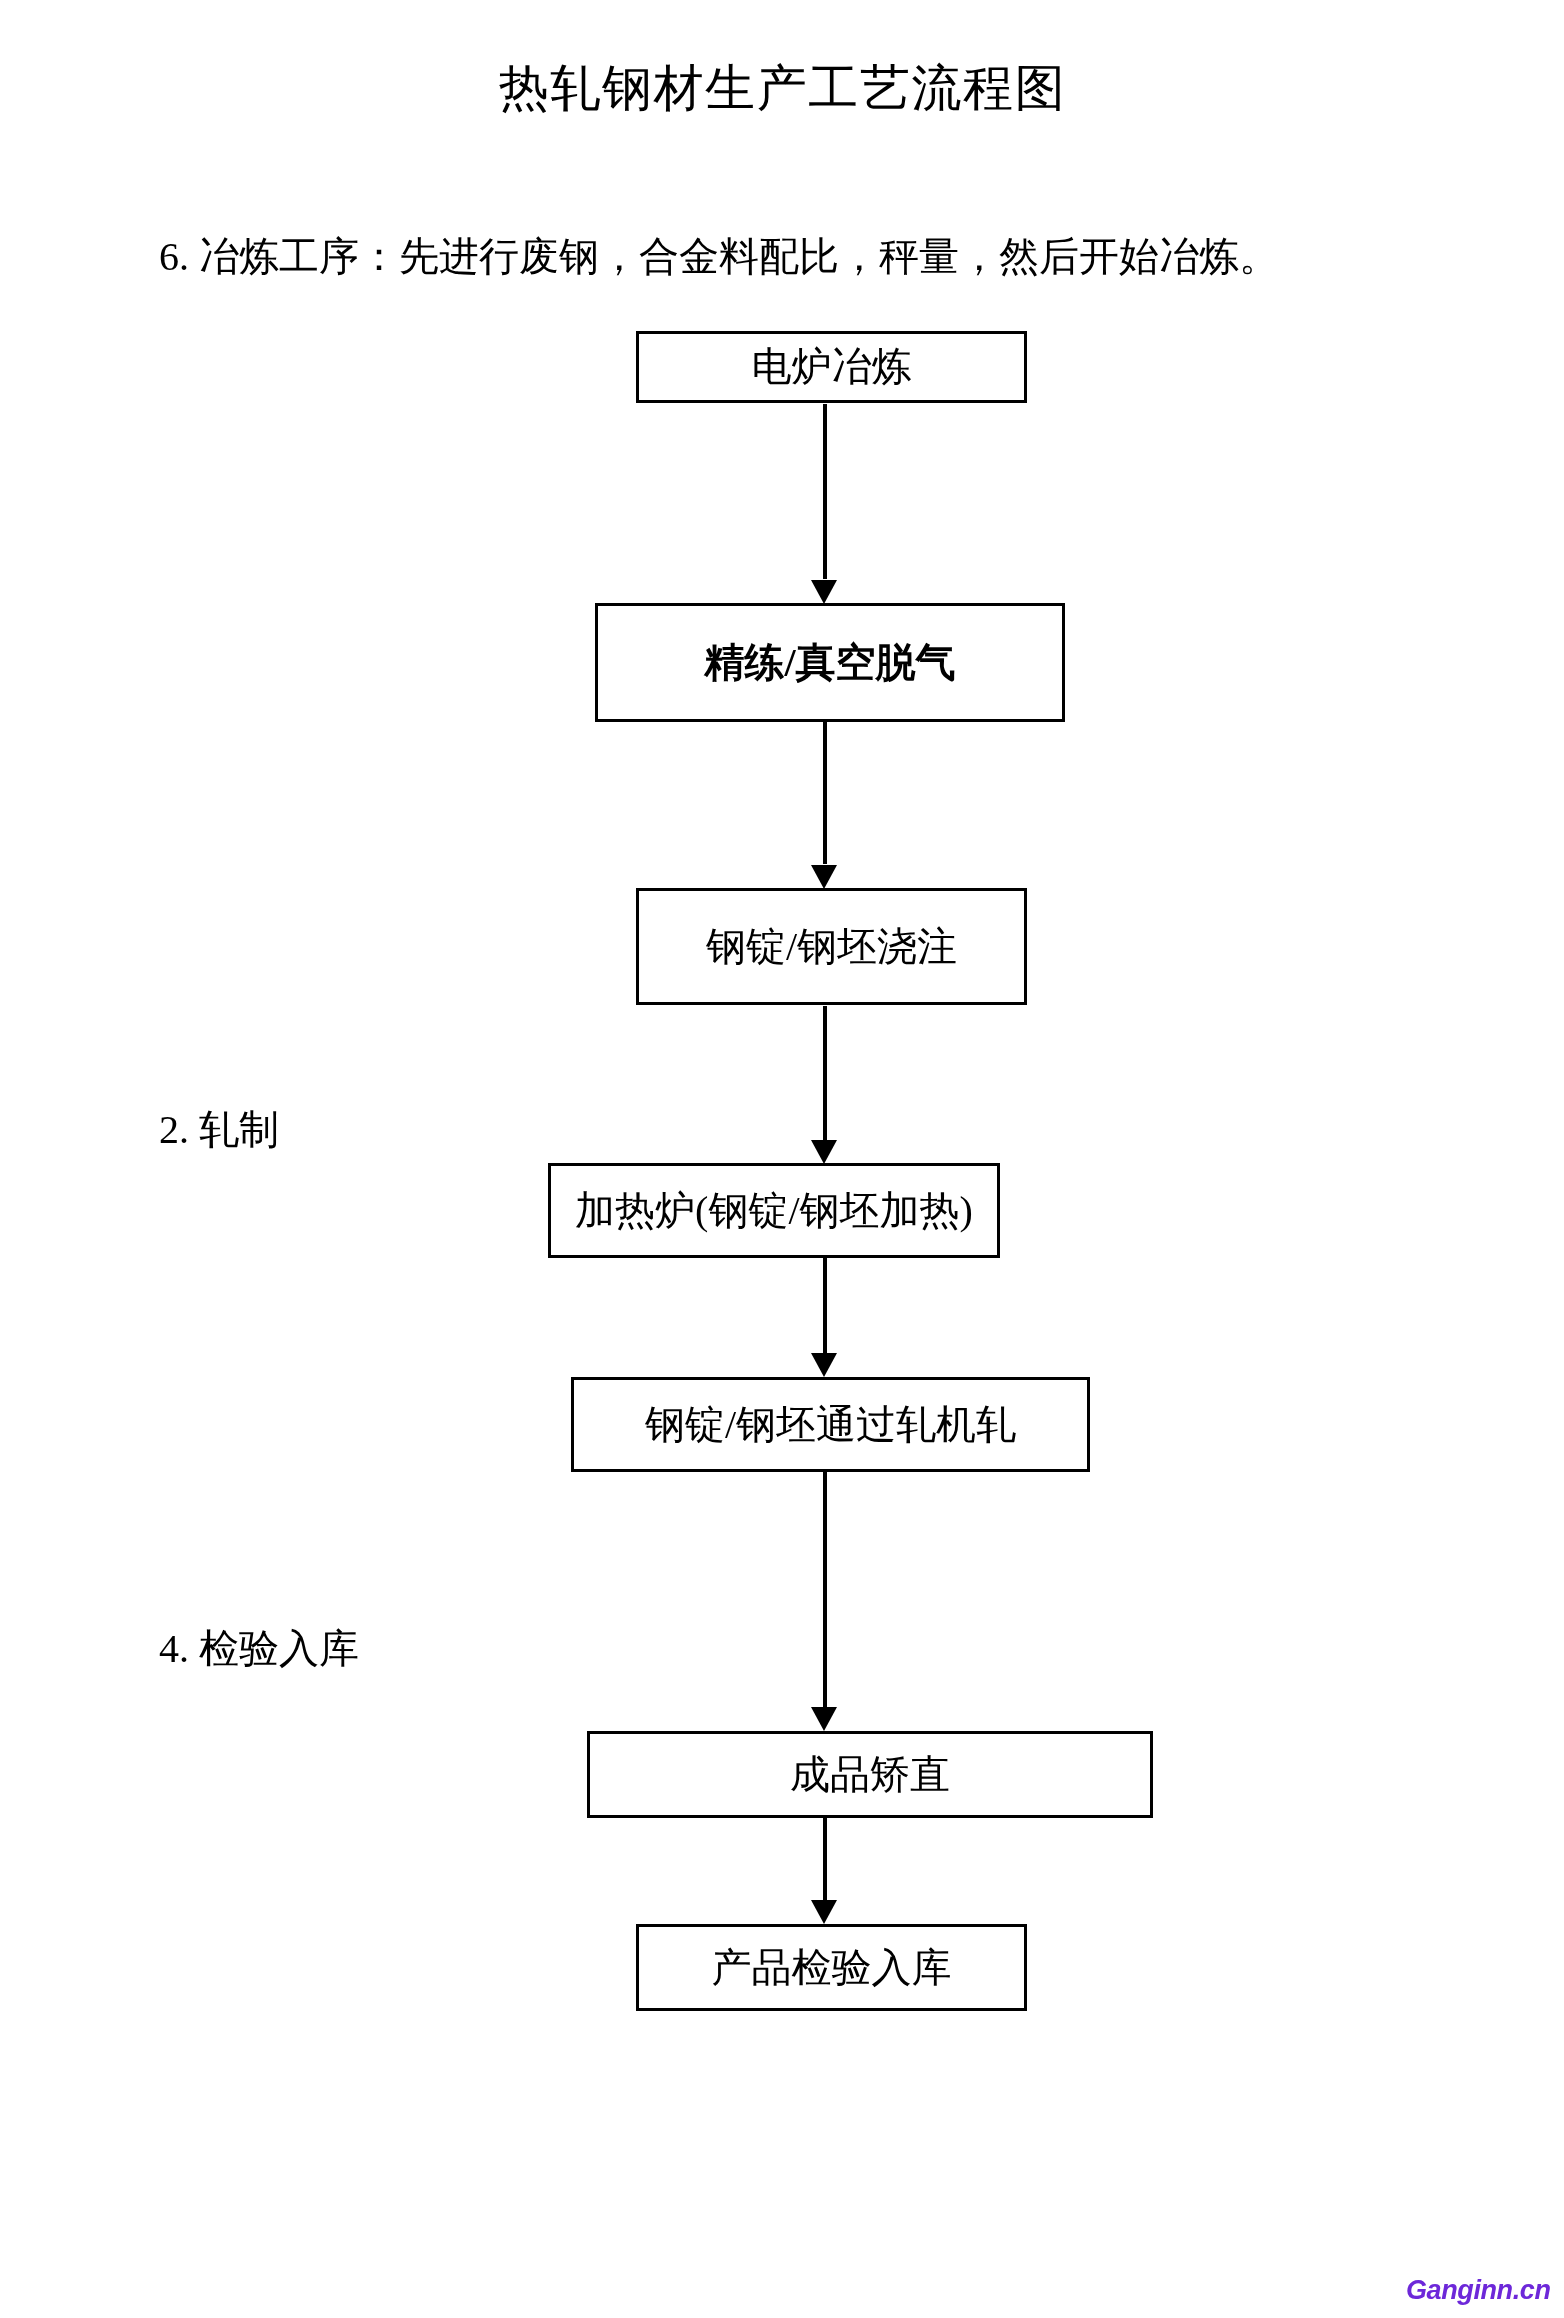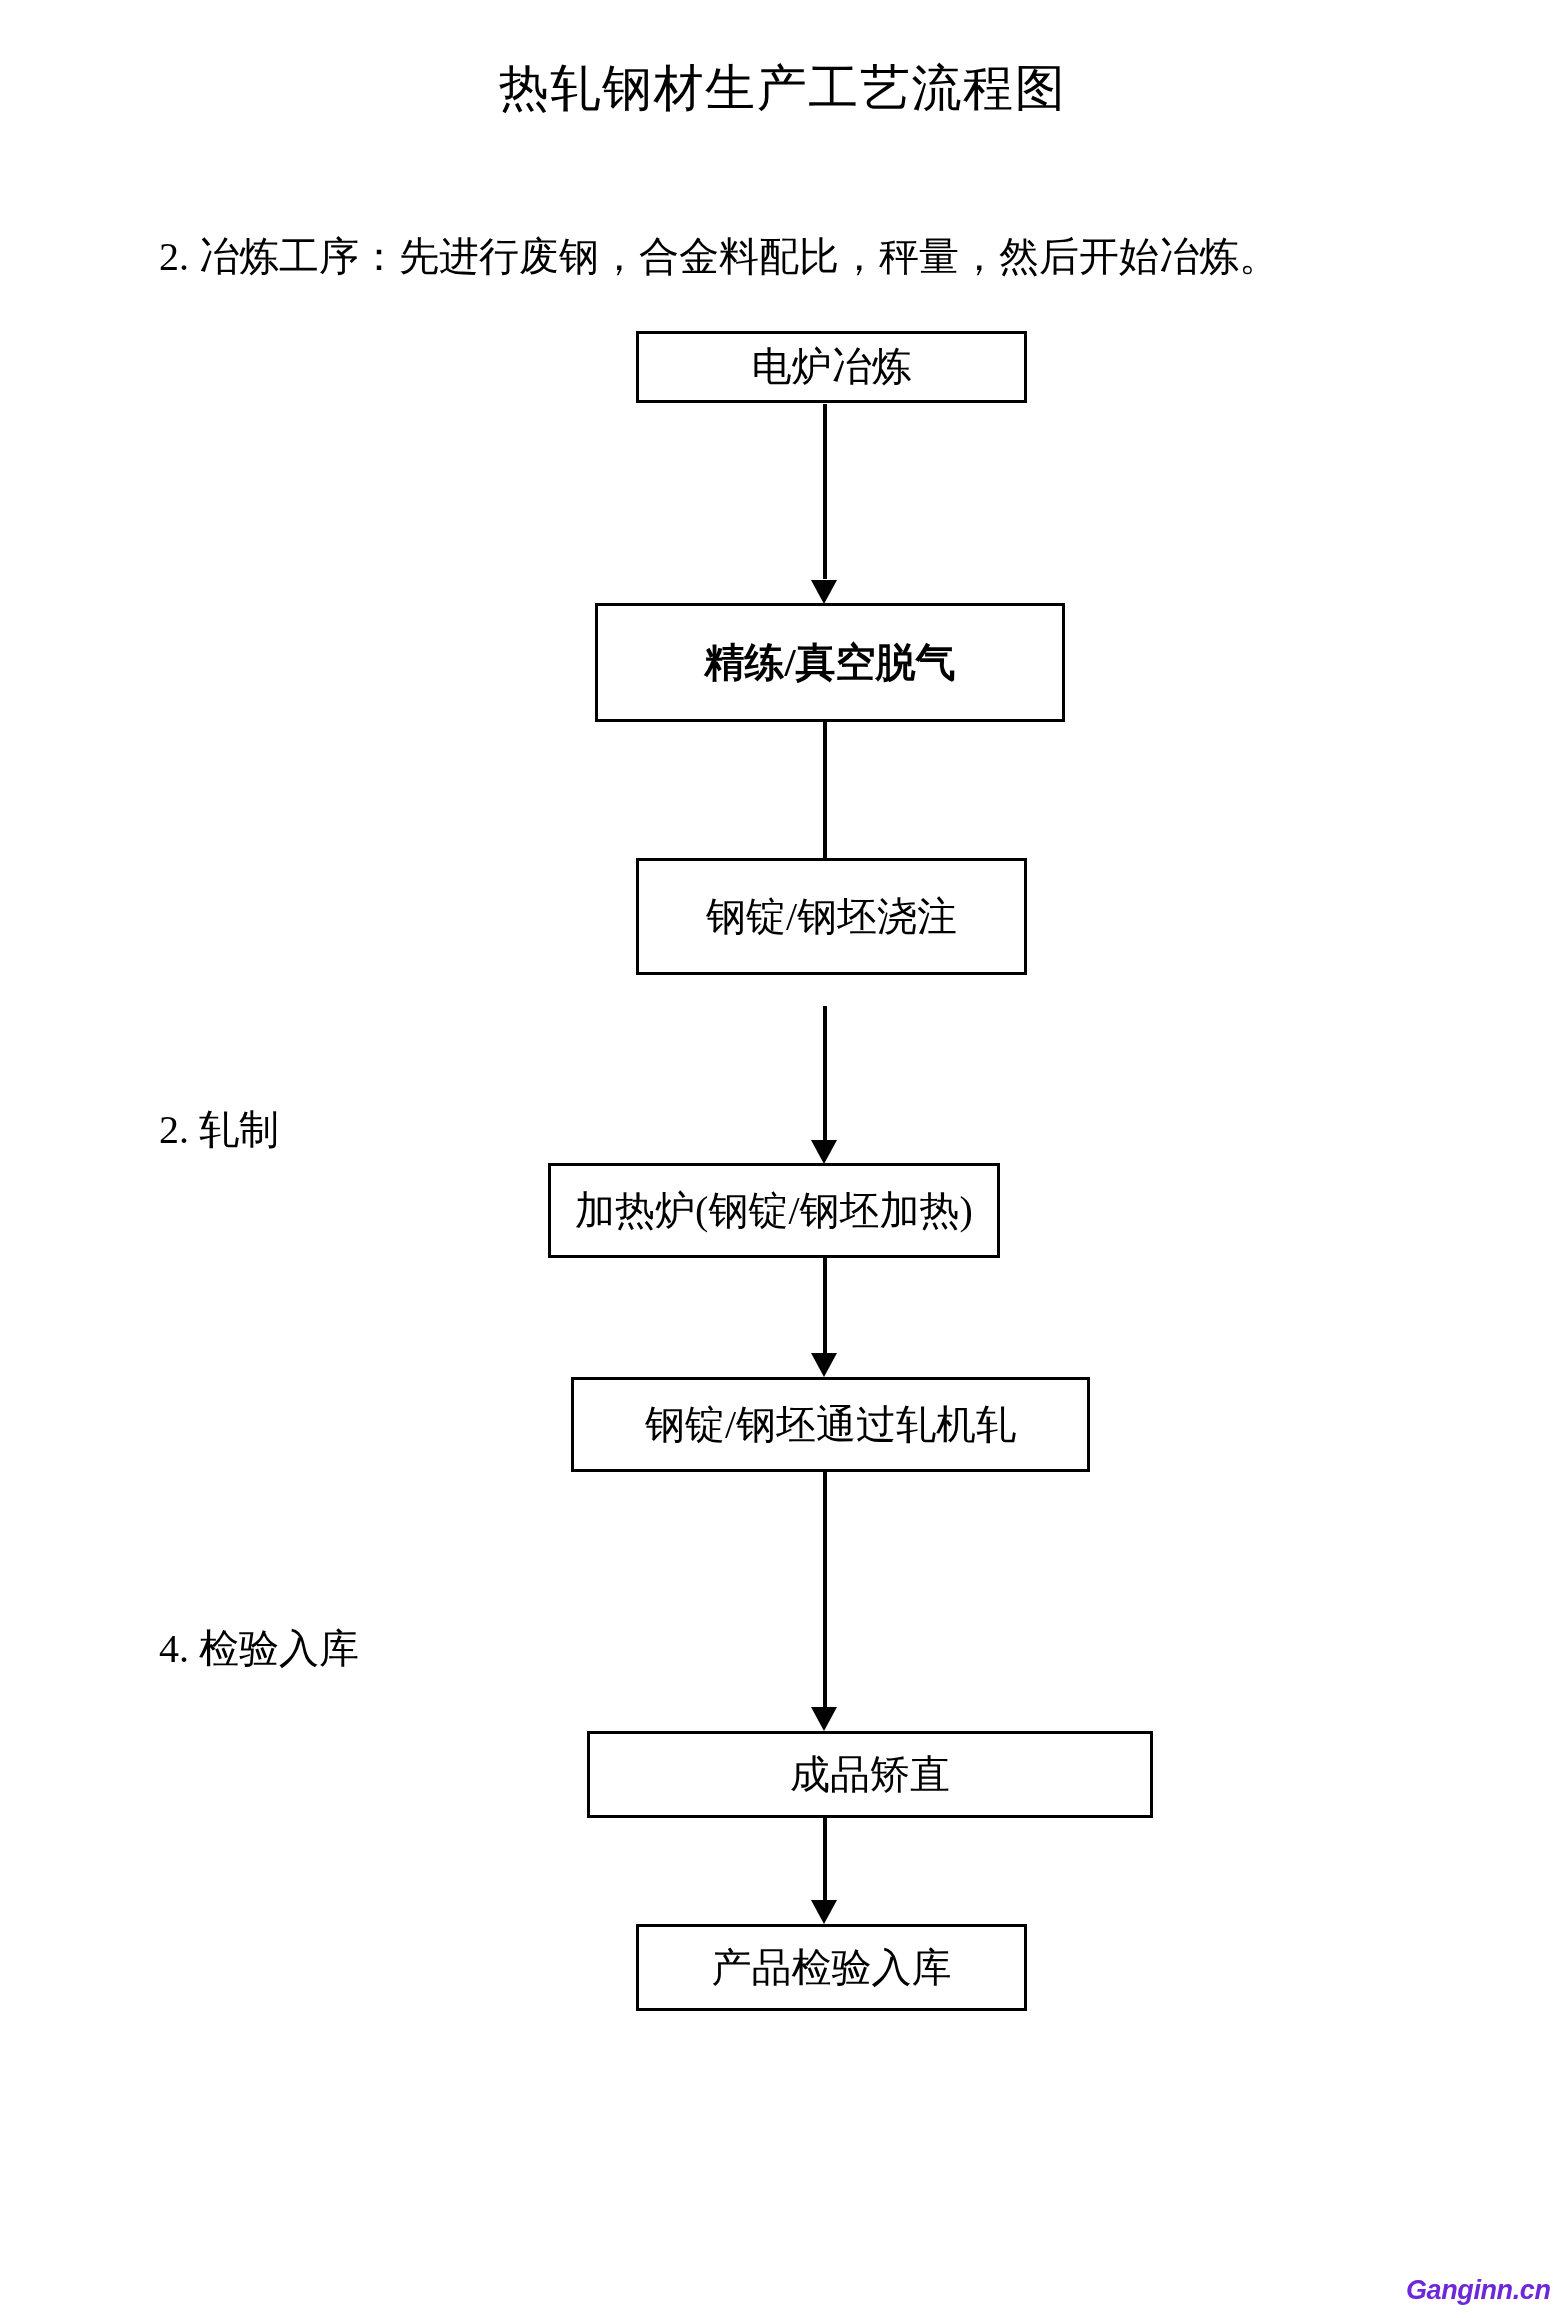--- a/index.html
+++ b/index.html
@@ -101,41 +101,41 @@
     white-space: nowrap;
   }
 </style>
 </head>
 <body>
 
 <div id="page">
 
   <div id="doc-title">热轧钢材生产工艺流程图</div>
 
-  <div class="step-heading" id="step-1">2. 冶炼工序：先进行废钢，合金料配比，秤量，然后开始冶炼。</div>
+  <div class="step-heading" id="step-1">6. 冶炼工序：先进行废钢，合金料配比，秤量，然后开始冶炼。</div>
 
   <div class="step-heading" id="step-2">2. 轧制</div>
 
   <div class="step-heading" id="step-3">4. 检验入库</div>
 
   <div class="flow-box" style="left:636px; top:331px; width:391px; height:72px;">电炉冶炼</div>
 
   <div class="connector" style="left:809px; top:404px; width:32px; height:200px;">
     <div class="shaft" style="height:175px;"></div>
     <div class="head"></div>
   </div>
 
   <div class="flow-box" style="left:595px; top:603px; width:470px; height:119px;font-weight:bold;">精练/真空脱气</div>
 
   <div class="connector" style="left:809px; top:722px; width:32px; height:167px;">
     <div class="shaft" style="height:142px;"></div>
     <div class="head"></div>
   </div>
 
-  <div class="flow-box" style="left:636px; top:858px; width:391px; height:117px;">钢锭/钢坯浇注</div>
+  <div class="flow-box" style="left:636px; top:888px; width:391px; height:117px;">钢锭/钢坯浇注</div>
 
   <div class="connector" style="left:809px; top:1006px; width:32px; height:158px;">
     <div class="shaft" style="height:134px;"></div>
     <div class="head"></div>
   </div>
 
   <div class="flow-box" style="left:548px; top:1163px; width:452px; height:95px;">加热炉(钢锭/钢坯加热)</div>
 
   <div class="connector" style="left:809px; top:1258px; width:32px; height:119px;">
     <div class="shaft" style="height:95px;"></div>

